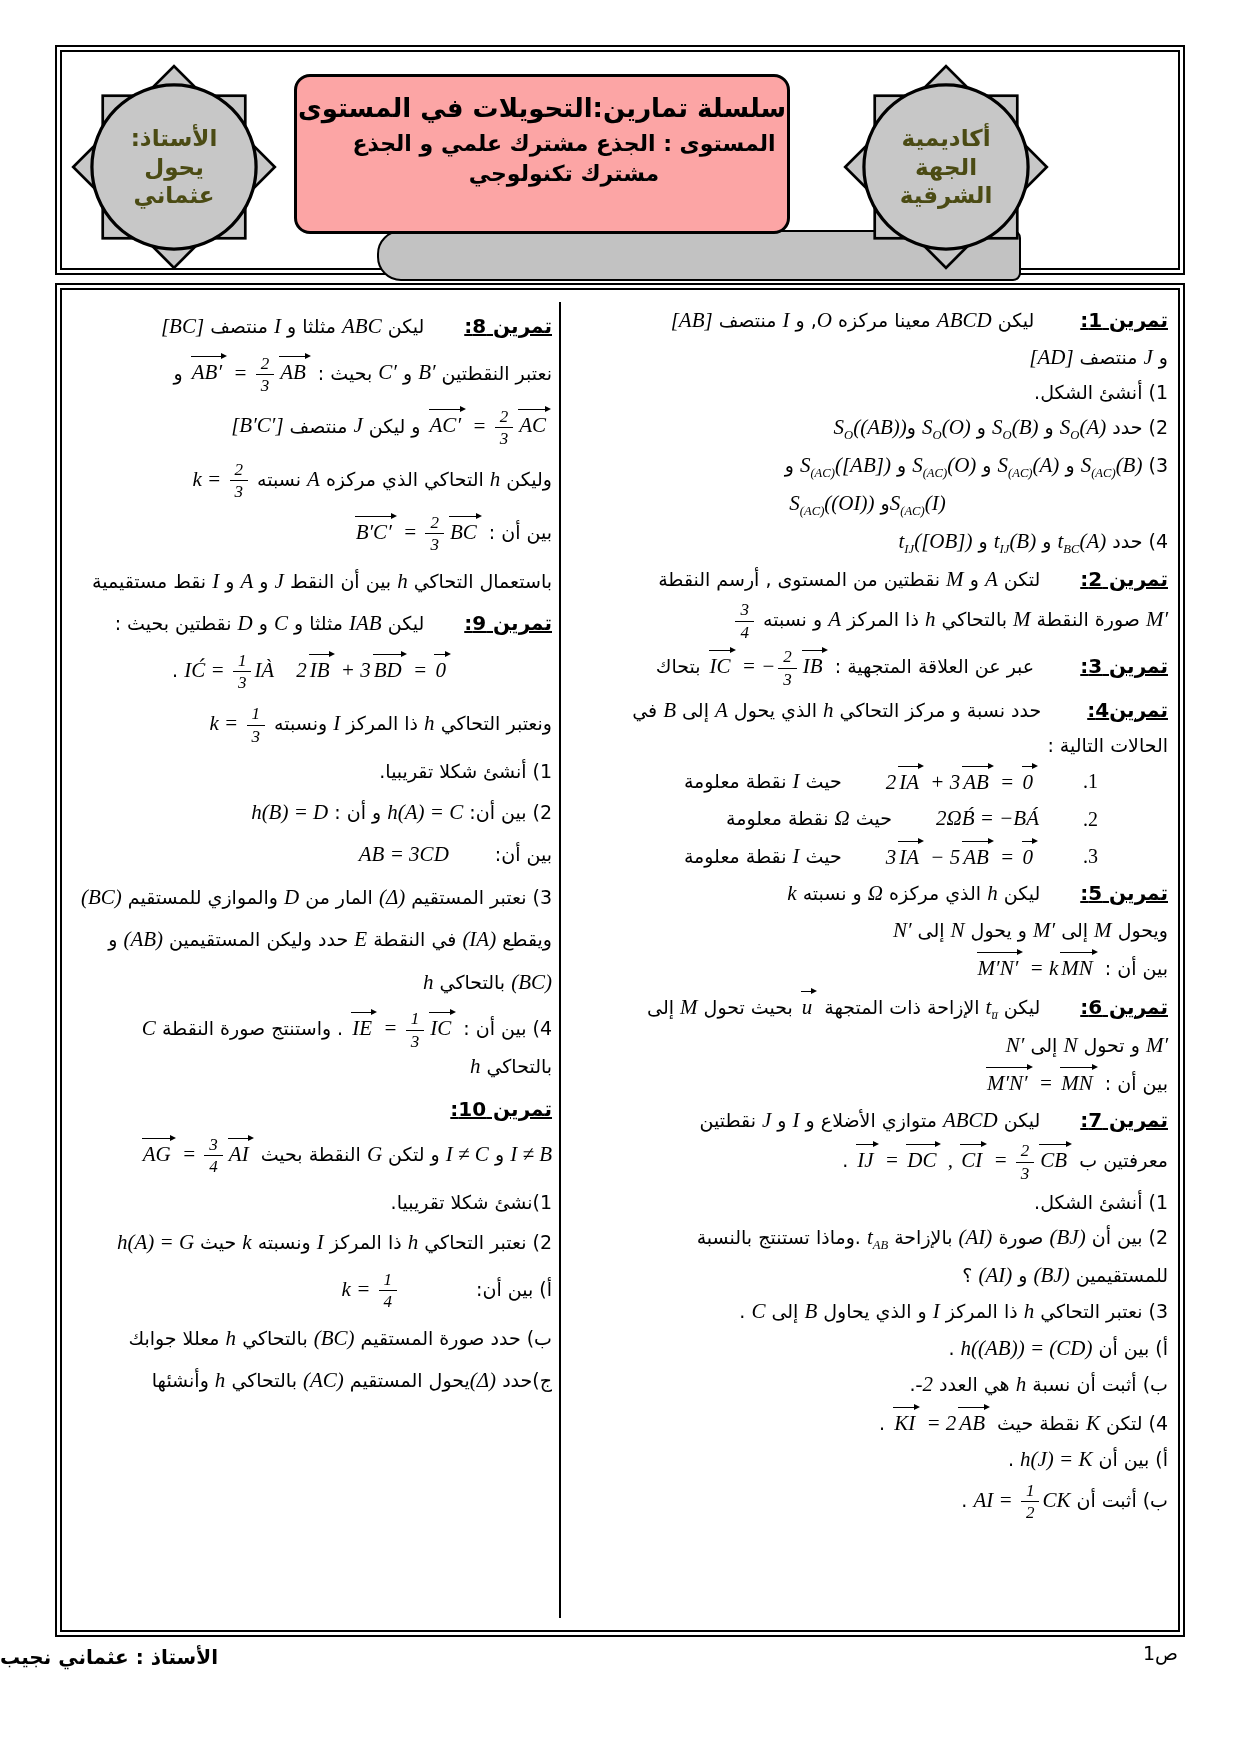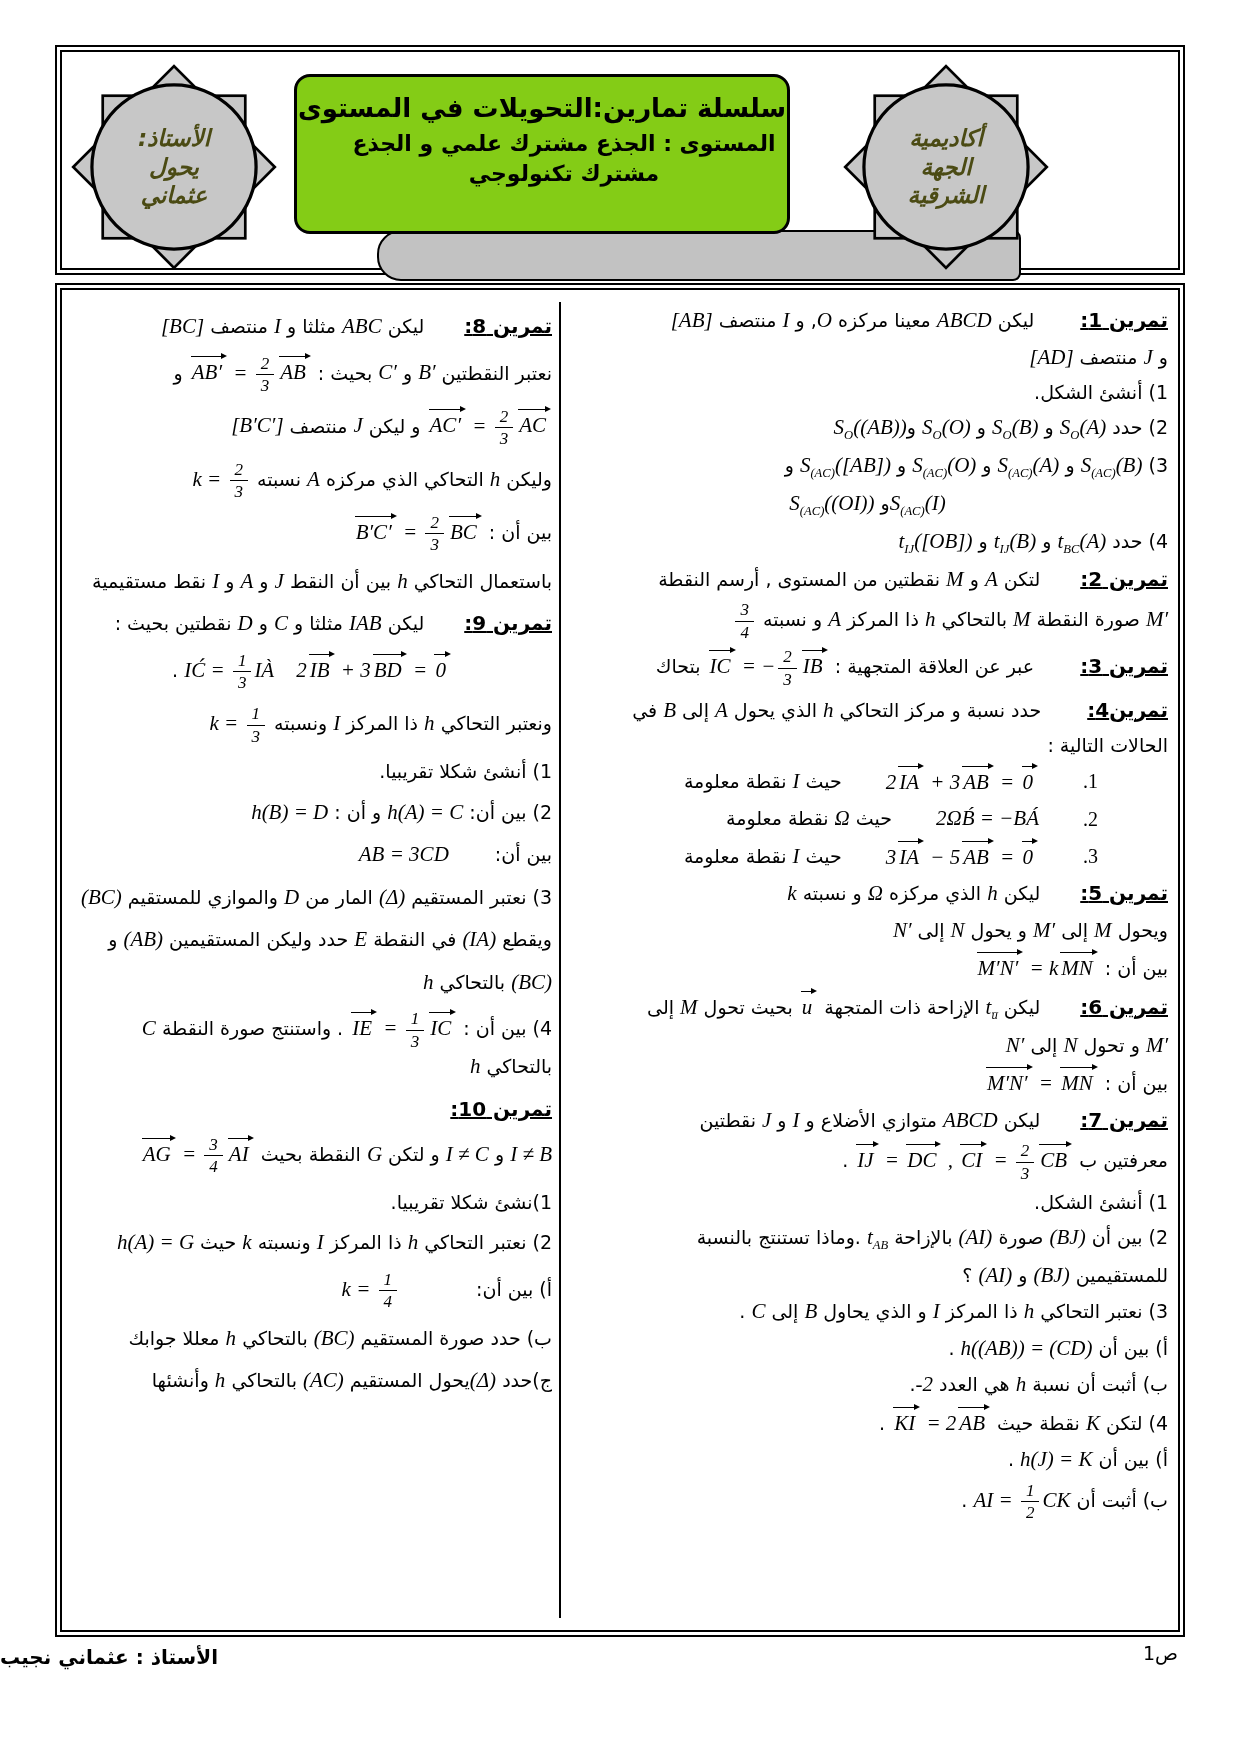--- a/index.html
+++ b/index.html
@@ -5,31 +5,31 @@
   html,body{margin:0;padding:0;background:#ffffff;}
   body{width:1240px;height:1754px;position:relative;color:#000;
        font-family:"DejaVu Sans",sans-serif;}
   .page{position:absolute;inset:0;direction:rtl;}
 
   
   .header-box{position:absolute;left:55px;top:45px;width:1130px;height:230px;
               border:7px double #000;box-sizing:border-box;background:#fff;}
   .scroll-tail{position:absolute;left:315px;top:178px;width:640px;height:47px;
                background:#c2c2c2;border:2px solid #000;border-radius:24px 8px 8px 24px;z-index:1;}
-  .banner{position:absolute;left:232px;top:22px;width:496px;height:160px;background:#84cc16;
+  .banner{position:absolute;left:232px;top:22px;width:496px;height:160px;background:#fca5a5;
           border:3px solid #000;border-radius:16px;z-index:3;box-sizing:border-box;
           display:flex;flex-direction:column;align-items:center;padding-top:16px;}
   .banner-title{font-size:26px;font-weight:bold;white-space:nowrap;}
   .banner-sub{font-size:22px;font-weight:bold;text-align:center;width:436px;margin-top:6px;line-height:1.35;margin-left:44px;}
   .badge{position:absolute;width:216px;height:216px;z-index:4;}
   .badge-left{left:4px;top:7px;}
   .badge-right{left:776px;top:7px;}
   .badge svg{position:absolute;inset:0;width:100%;height:100%;}
   .badge-text{position:absolute;inset:0;display:flex;flex-direction:column;justify-content:center;
-              align-items:center;font-weight:bold;font-size:23px;color:#4b4b14;line-height:1.25;font-style:italic;}
+              align-items:center;font-weight:bold;font-size:23px;color:#4b4b14;line-height:1.25;}
 
   
   .content-box{position:absolute;left:55px;top:283px;width:1130px;height:1354px;
                border:7px double #000;box-sizing:border-box;background:#fff;}
   .vdiv{position:absolute;left:497px;top:12px;bottom:12px;width:2px;background:#000;}
   .col{position:absolute;top:10px;direction:rtl;text-align:right;}
   .col-right{left:505px;right:10px;}
   .col-left{left:10px;width:480px;}
   .exercise{margin-bottom:4px;}
   .line{margin:5px 0;line-height:1.5;font-size:19px;}

